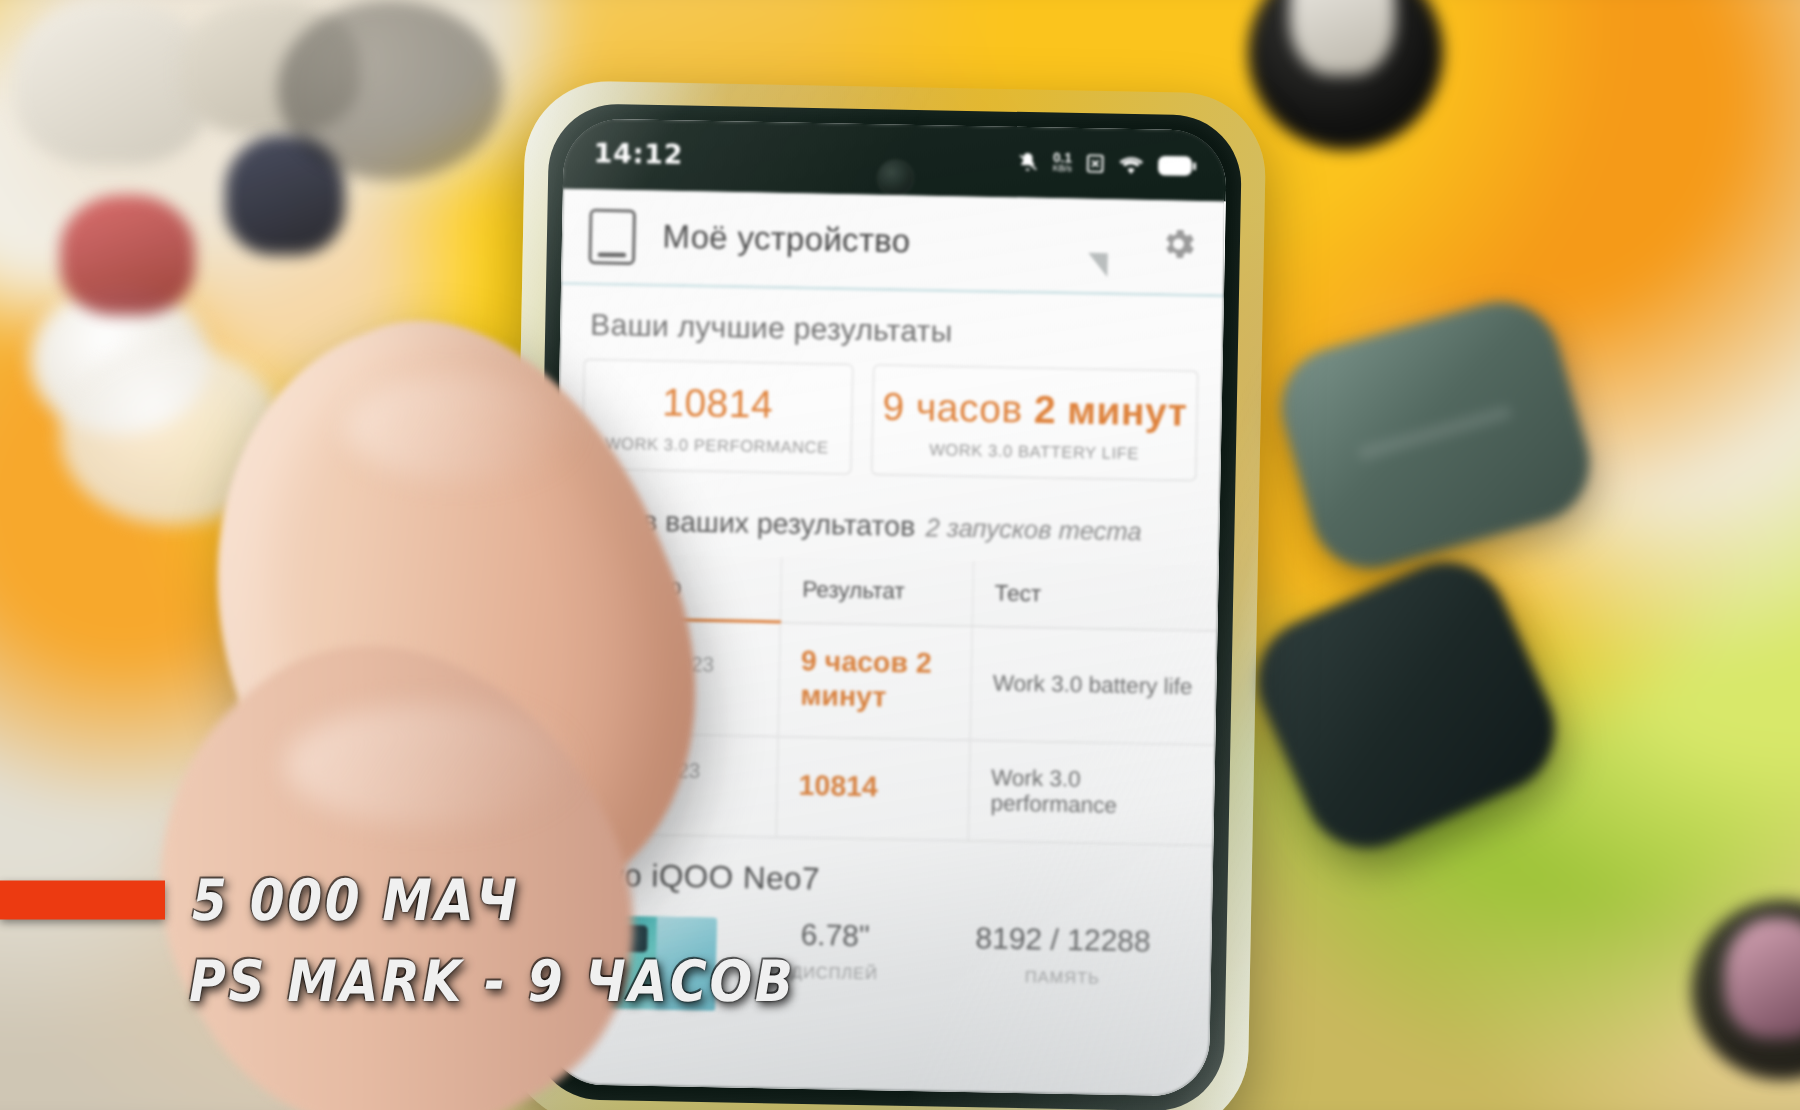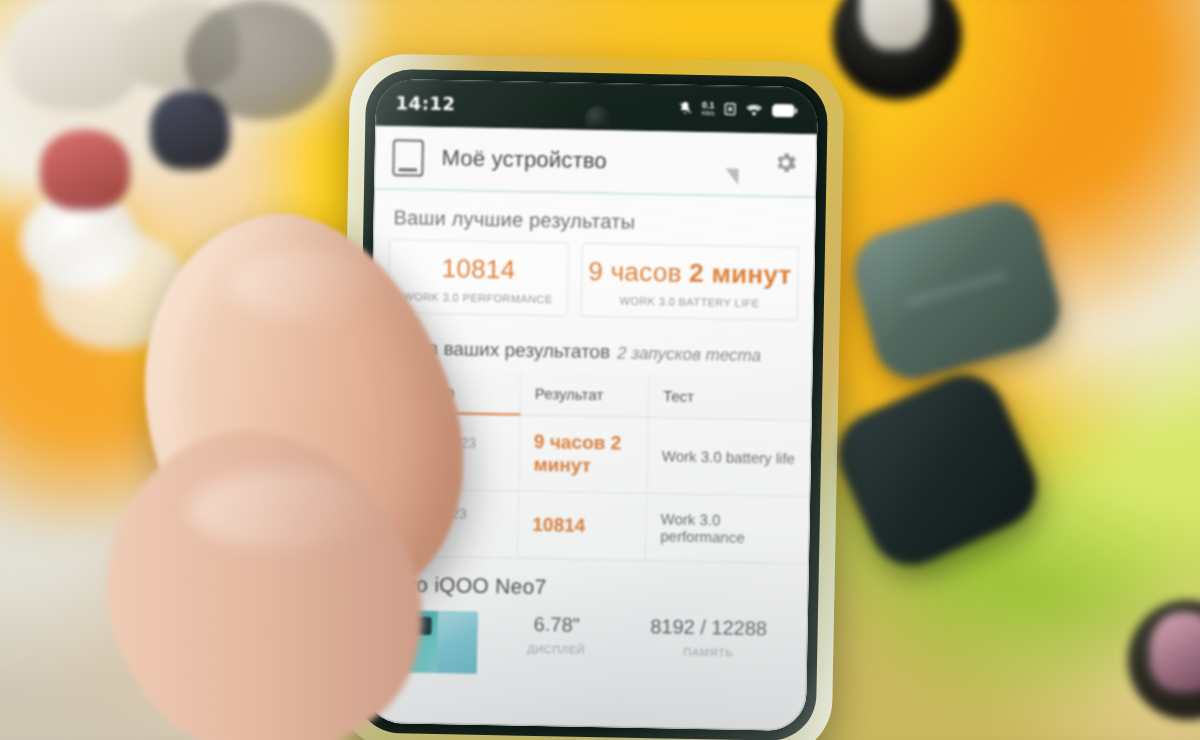--- a/index.html
+++ b/index.html
@@ -319,14 +319,23 @@
     </div>
 
     <div class="glare"></div>
   </div>
 
   <div class="thumb"></div>
   <div class="thumb2"></div>
   <div class="knuckle" style="left:230px;top:250px;"></div>
   <div class="knuckle" style="left:190px;top:470px;width:190px;height:80px;"></div>
 
+  <div class="cap">
+    <div class="cap-row">
+      <div class="cap-bar"></div>
+      <div class="cap-text">5 000 MAЧ</div>
+    </div>
+    <div class="cap-line2">
+      <div class="cap-text">PS MARK - 9 ЧАСОВ</div>
+    </div>
+  </div>
 
 </div>
 
 </body></html>

